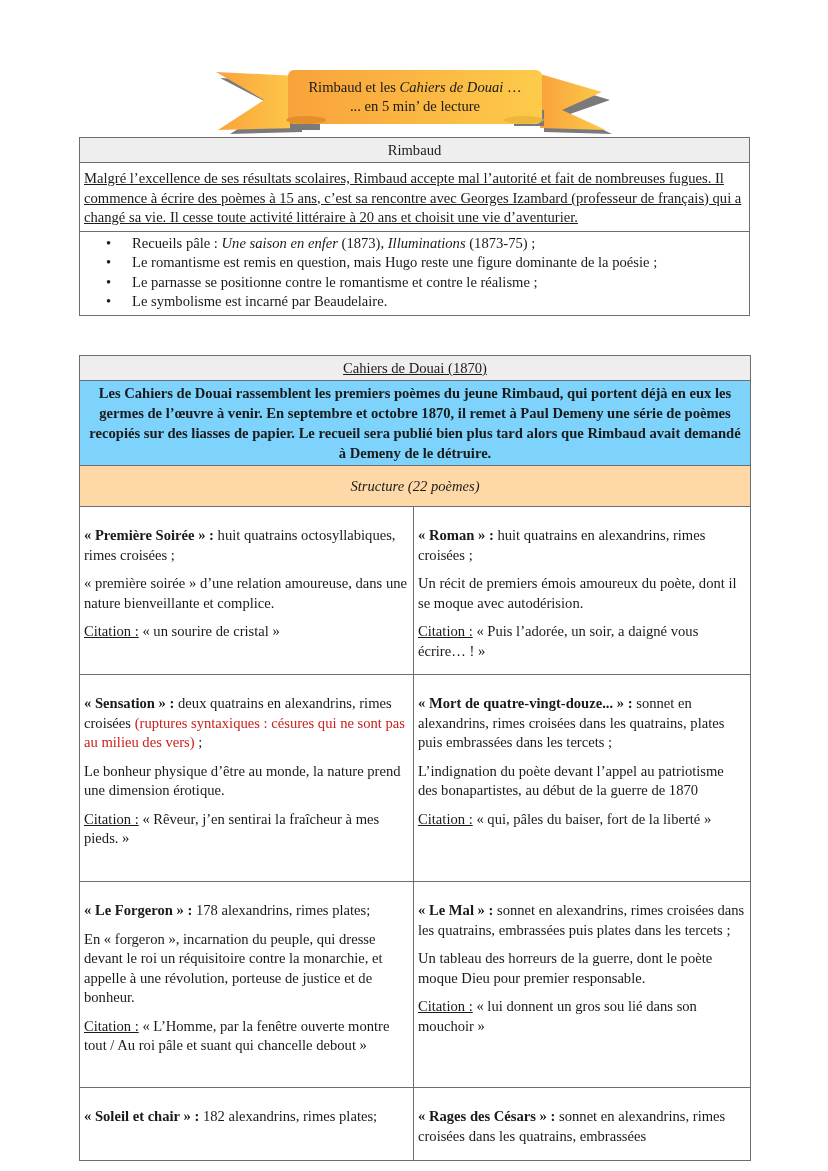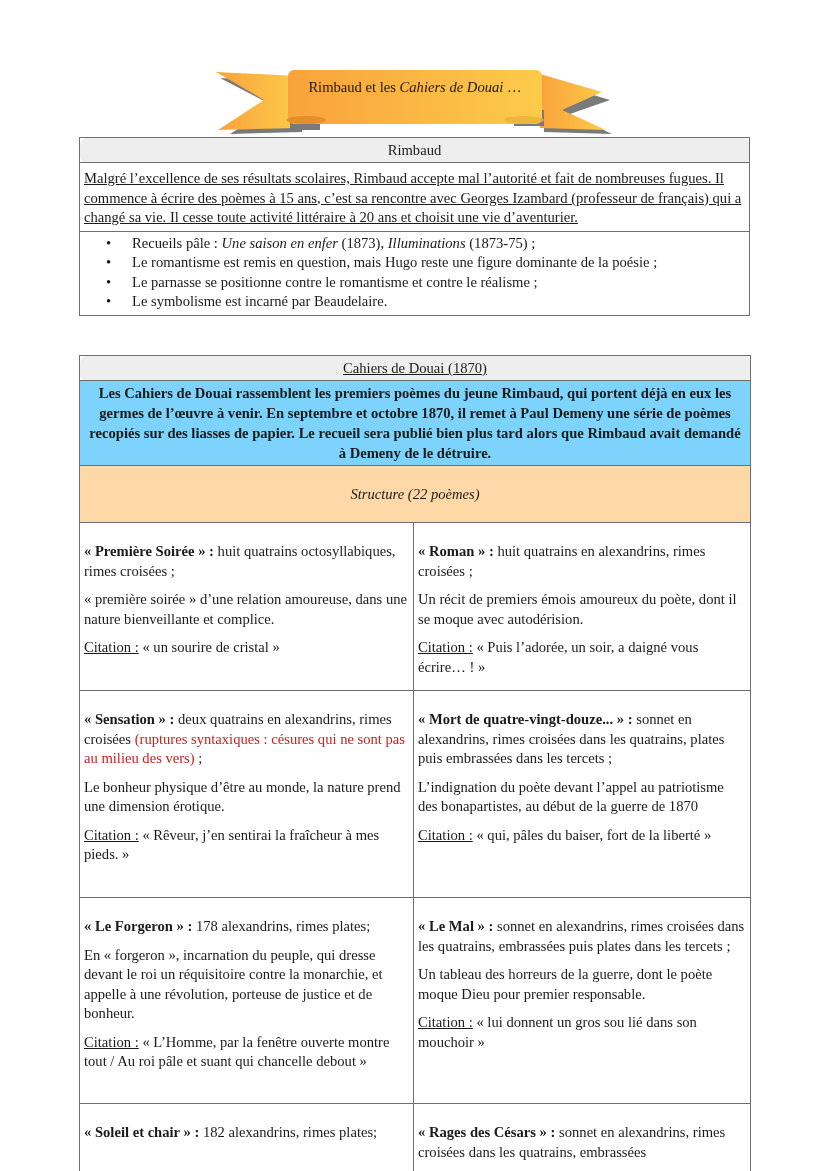--- a/index.html
+++ b/index.html
@@ -7,28 +7,28 @@
            font-family: "Liberation Serif", serif; color: #1a1a1a; font-size: 14.6px; }
     .banner { position: absolute; left: 214px; top: 70px; width: 402px; height: 66px; }
     .banner svg { position: absolute; left: 0; top: 0; }
     .banner-text { position: absolute; left: 78px; top: 8px; width: 246px; text-align: center;
                    font-size: 14.6px; line-height: 19px; color: #1a1a1a; }
     .banner-text i { font-style: italic; }
     table { border-collapse: collapse; position: absolute; left: 79px; width: 671px; table-layout: fixed; }
     td { border: 1px solid #6e6e6e; vertical-align: top; padding: 0 4px; line-height: 19.5px; }
     .t1 { top: 137px; }
     .t2 { top: 355px; }
-    .hdr { background: #eeeeee; text-align: center; height: 24px; line-height: 24px; padding: 0; border-radius: 7px; }
+    .hdr { background: #eeeeee; text-align: center; height: 24px; line-height: 24px; padding: 0; }
     .u { text-decoration: underline; }
     .intro { padding: 6px 4px 3px; text-decoration: underline; }
     ul.bul { margin: 0; padding: 2px 0 3px 52px; list-style: none; }
     ul.bul li { position: relative; line-height: 19.5px; }
     ul.bul li::before { content: "•"; position: absolute; left: -26px; }
     .yellow { background: #7dd3fc; font-weight: bold; text-align: center; padding: 2px 6px 2px; line-height: 20px; }
-    .struct { background: #ffd8a8; font-style: italic; text-align: center; height: 24px; line-height: 24px; padding: 16px; }
+    .struct { background: #ffd8a8; font-style: italic; text-align: center; height: 24px; line-height: 24px; padding: 8px; }
     .cell { padding: 19px 4px 6px 4px; }
     .cell p { margin: 0 0 9px 0; }
     .cell p:last-child { margin-bottom: 0; }
     .red { color: #c9211e; }
     b { font-weight: bold; }
     .r1 td.cell { height: 142px; }
     .r2 td.cell { height: 181px; }
     .r3 td.cell { height: 180px; }
     .r4 td.cell { height: 47px; }
   </style>
@@ -53,20 +53,21 @@
 
     <rect x="76" y="46" width="30" height="14" fill="#7a7a7a"></rect>
     <rect x="300" y="40" width="30" height="16" fill="#7a7a7a"></rect>
 
     <rect x="74" y="0" width="254" height="54" rx="6" fill="url(#rg)"></rect>
     <ellipse cx="92" cy="50" rx="20" ry="4" fill="#e08a25" opacity="0.8"></ellipse>
     <ellipse cx="310" cy="50" rx="20" ry="4" fill="#e9b23a" opacity="0.8"></ellipse>
   </svg>
   <div class="banner-text">
     <div><span>Rimbaud et les </span><i>Cahiers de Douai</i><span> …</span></div>
+    <div>... en 5 min’ de lecture</div>
   </div>
 </div>
 
 <table class="t1">
   <tbody>
       <tr>
         <td class="hdr">Rimbaud</td>
       </tr>
   <tr>
         <td class="intro">Malgré l’excellence de ses résultats scolaires, Rimbaud accepte mal l’autorité et fait de nombreuses fugues. Il commence à écrire des poèmes à 15 ans, c’est sa rencontre avec Georges Izambard (professeur de français) qui a changé sa vie. Il cesse toute activité littéraire à 20 ans et choisit une vie d’aventurier.</td>

